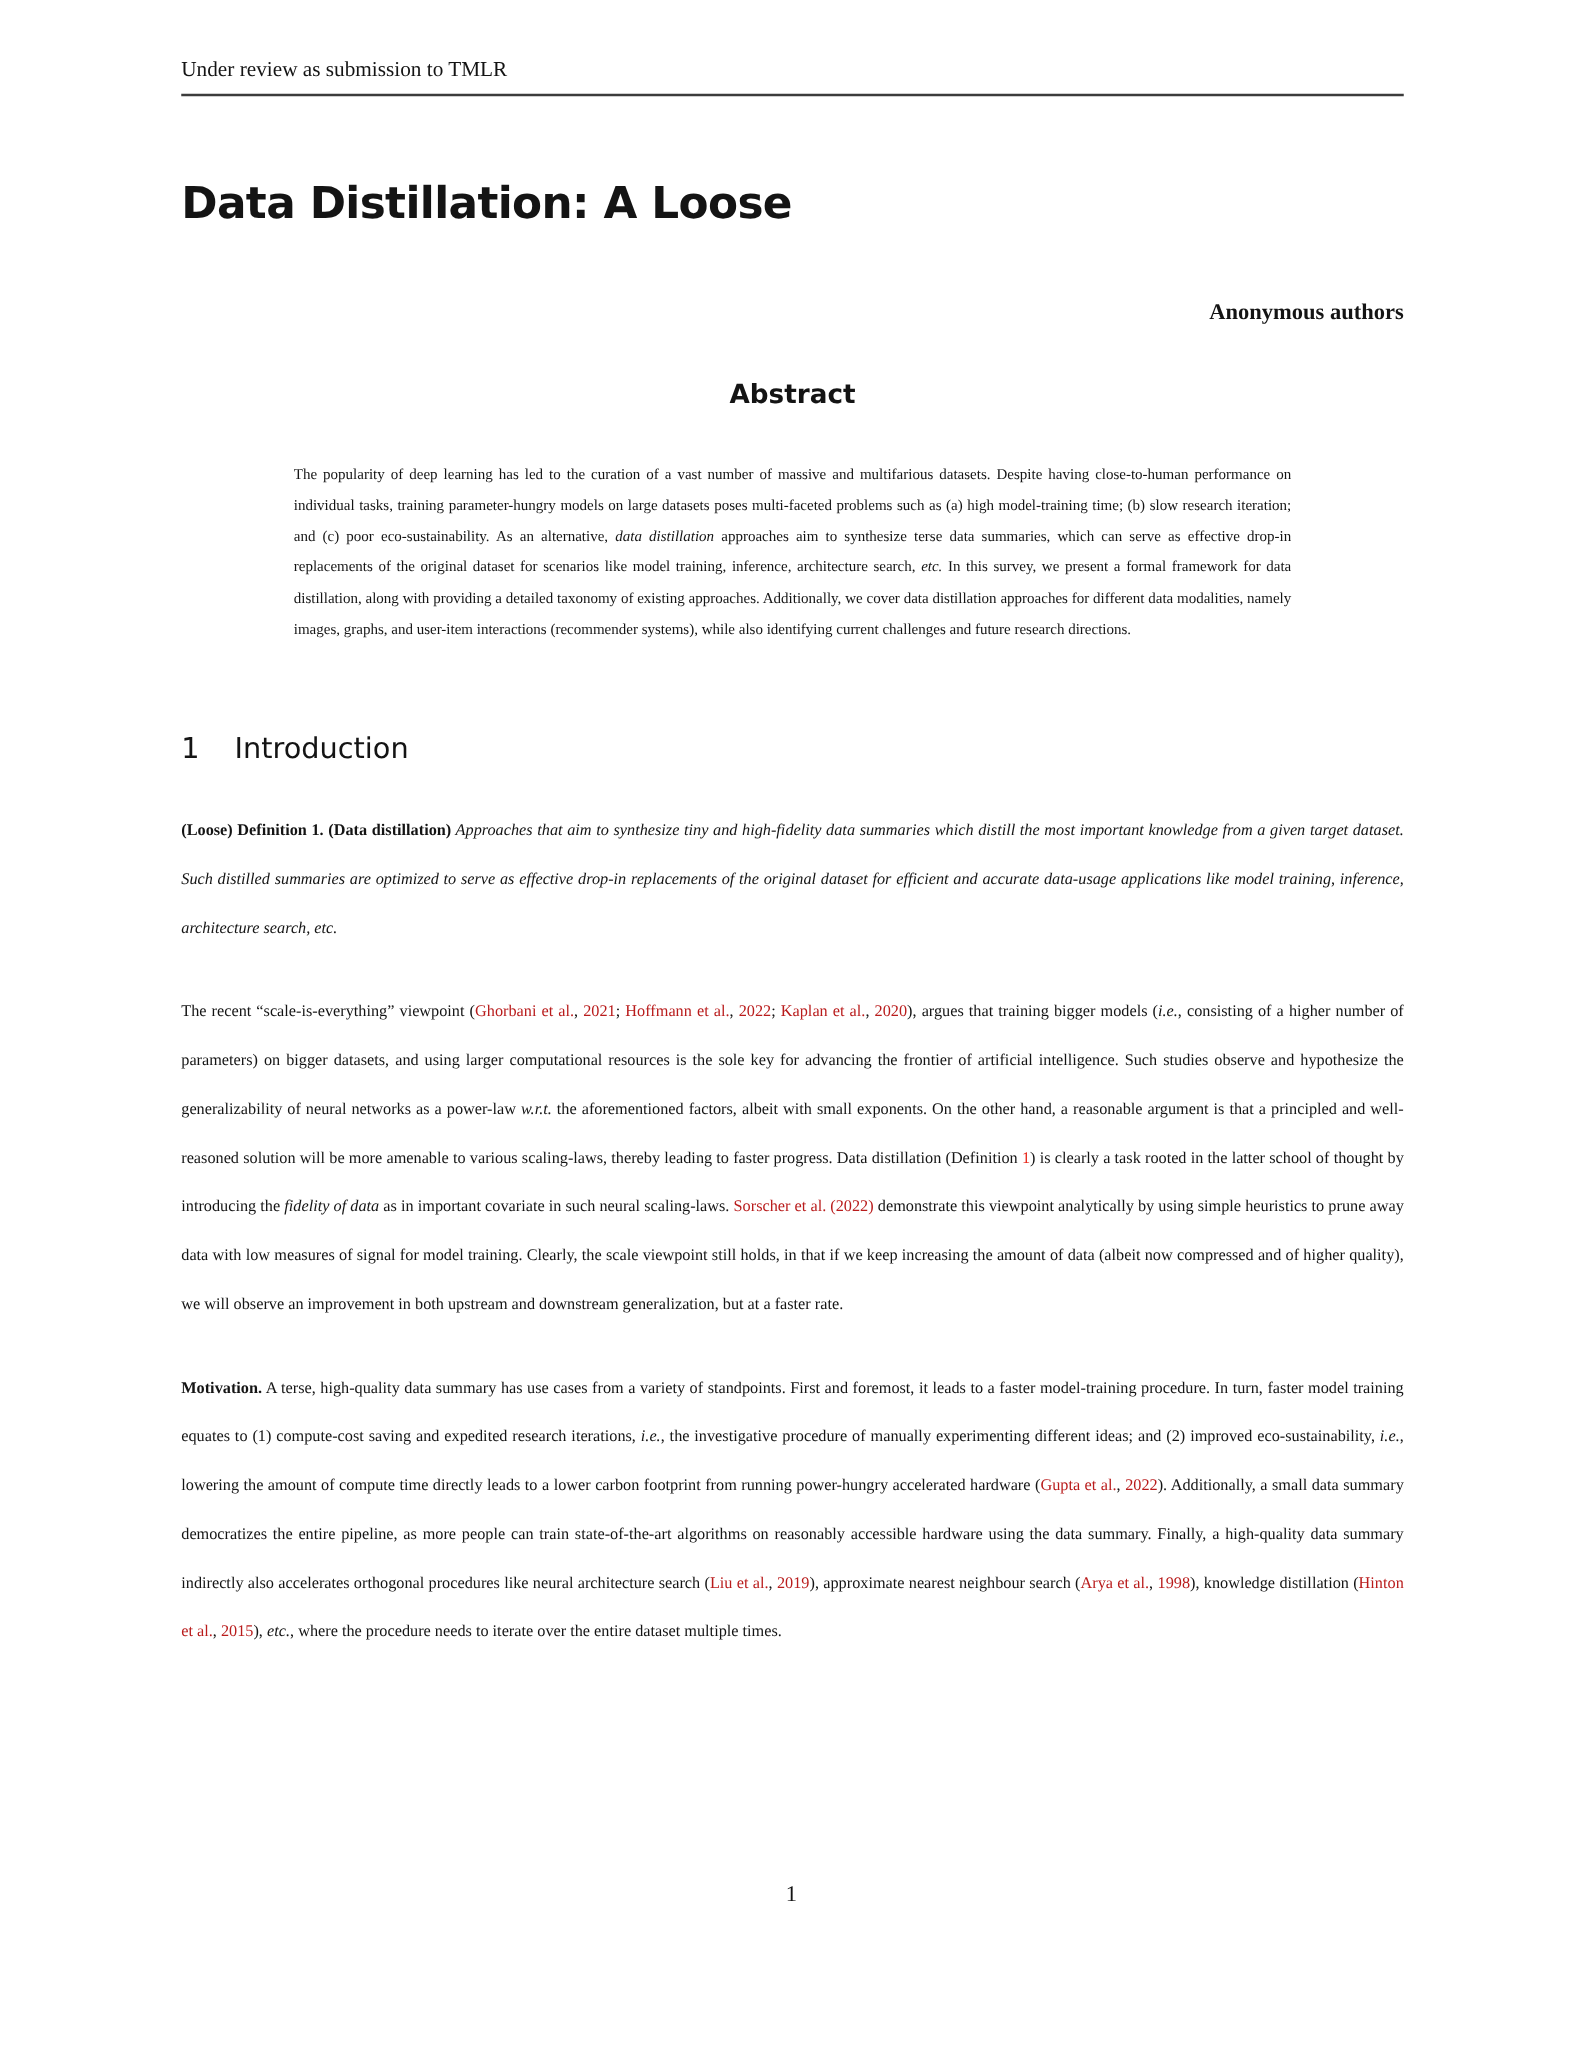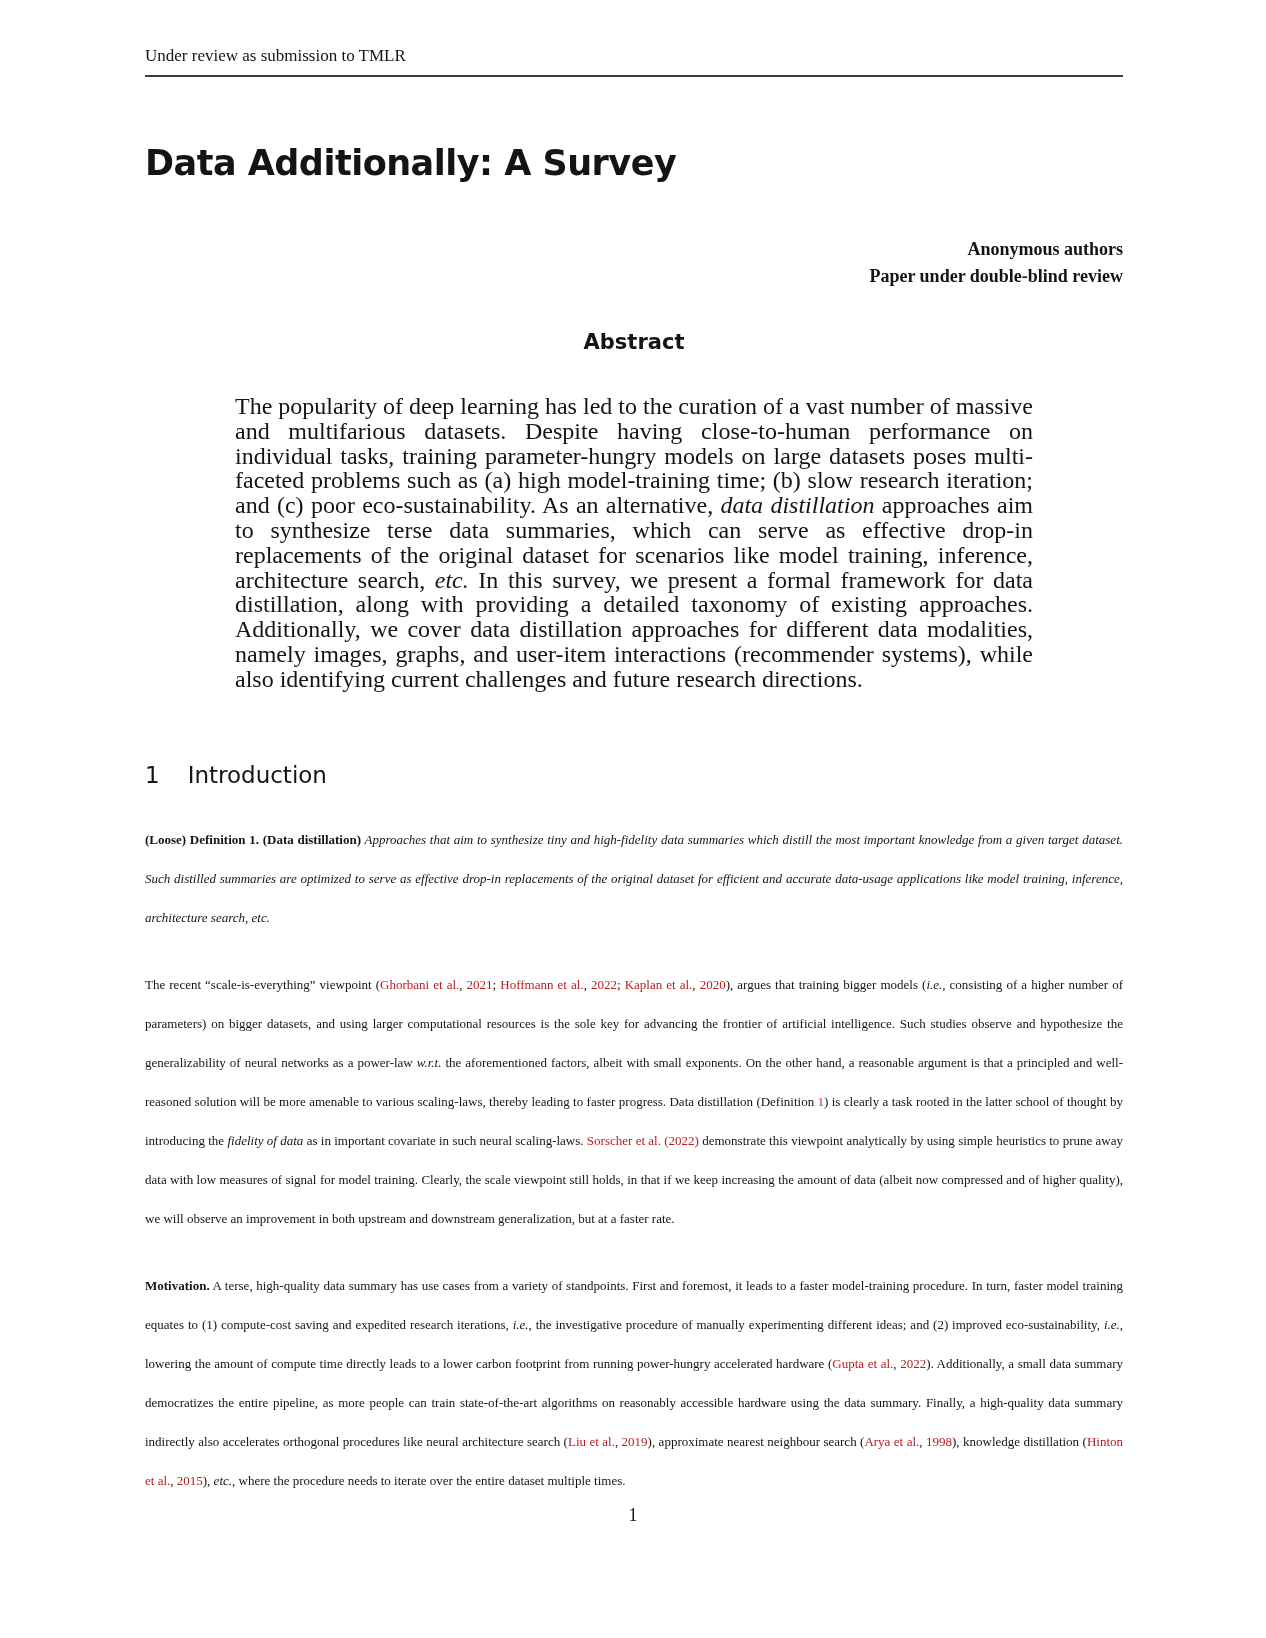--- a/index.html
+++ b/index.html
@@ -42,21 +42,21 @@
   .abstract-heading {
     margin-top: 40px;
     text-align: center;
     font-family: "DejaVu Sans", "Liberation Sans", sans-serif;
     font-weight: bold;
     font-size: 21px;
   }
   .abstract-body {
     margin: 40px auto 0 auto;
     width: 798px;
-    font-size: 24px;
+    font-size: 12px;
     line-height: 24.8px;
     text-align: justify;
   }
   .section-heading {
     margin-top: 70px;
     font-family: "DejaVu Sans", "Liberation Sans", sans-serif;
     font-weight: normal;
     font-size: 23px;
   }
   .section-heading .sec-num { display: inline-block; margin-right: 28px; }
@@ -83,25 +83,24 @@
 </head>
 <body>
 
 <div class="page">
   <div class="content">
 
     <div class="running-head">
       <span>Under review as submission to TMLR</span>
     </div>
 
-    <div class="paper-title">Data Additionally: A Survey</div>
+    <div class="paper-title">Data Distillation: A Loose</div>
 
     <div class="authors">
       <div>Anonymous authors</div>
-      <div>Paper under double-blind review</div>
     </div>
 
     <div class="abstract-heading">Abstract</div>
 
     <div class="abstract-body"><span>The popularity of deep learning has led to the curation of a vast number of massive and multifarious datasets. Despite having close-to-human performance on individual tasks, training parameter-hungry models on large datasets poses multi-faceted problems such as (a) high model-training time; (b) slow research iteration; and (c) poor eco-sustainability. As an alternative, </span><span class="seg-i">data distillation</span><span> approaches aim to synthesize terse data summaries, which can serve as effective drop-in replacements of the original dataset for scenarios like model training, inference, architecture search, </span><span class="seg-i">etc.</span><span> In this survey, we present a formal framework for data distillation, along with providing a detailed taxonomy of existing approaches. Additionally, we cover data distillation approaches for different data modalities, namely images, graphs, and user-item interactions (recommender systems), while also identifying current challenges and future research directions.</span></div>
 
     <div class="section-heading">
       <span class="sec-num">1</span><span>Introduction</span>
     </div>
 

